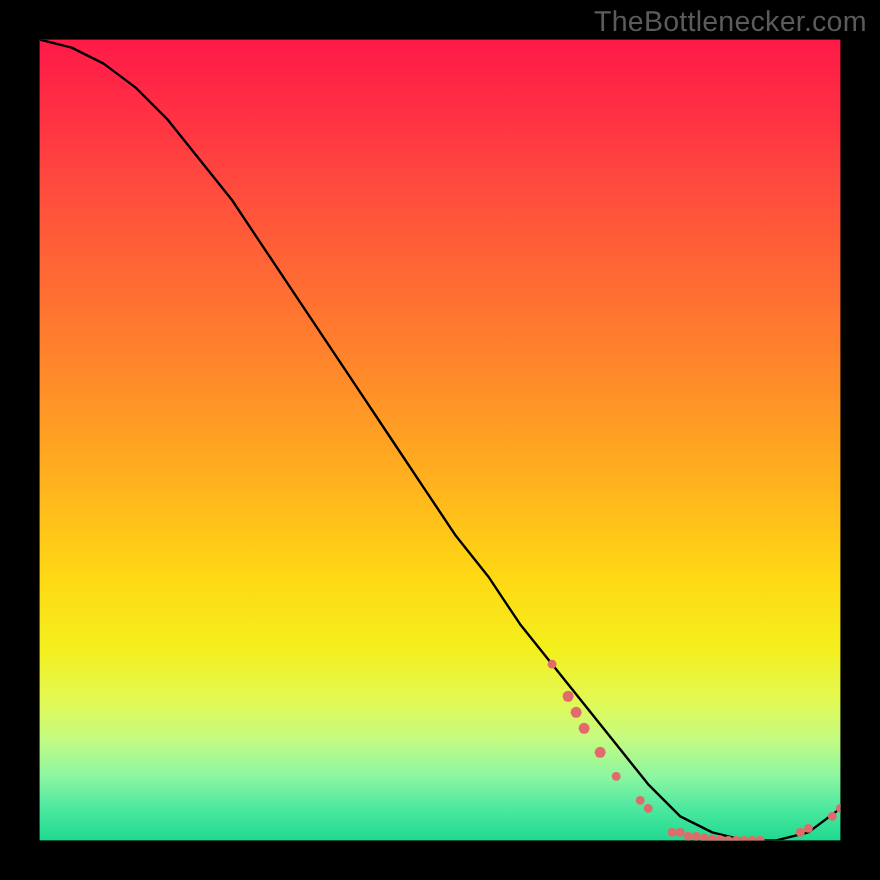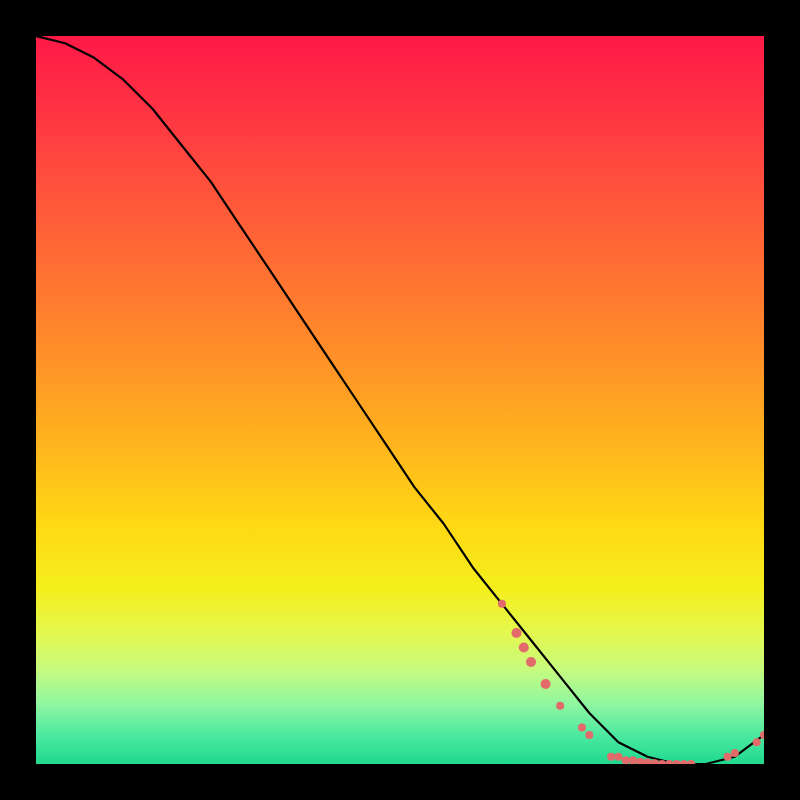--- a/index.html
+++ b/index.html
@@ -58,20 +58,21 @@
     top: 36px;
     width: 728px;
     height: 728px;
     z-index: 3;
   }
 </style>
 </head>
 <body>
 
 <div class="frame">
+  <div class="watermark">TheBottlenecker.com</div>
 
   <div class="plot"></div>
 
   <svg class="curve" viewBox="0 0 728 728" preserveAspectRatio="none">
     <path id="curve-path" fill="none" stroke="#000000" stroke-width="2.2" stroke-linecap="round" stroke-linejoin="round" d="M0.00 0.00 L29.12 7.28 L58.24 21.84 L87.36 43.68 L116.48 72.80 L145.60 109.20 L174.72 145.60 L203.84 189.28 L232.96 232.96 L262.08 276.64 L291.20 320.32 L320.32 364.00 L349.44 407.68 L378.56 451.36 L407.68 487.76 L436.80 531.44 L465.92 567.84 L495.04 604.24 L524.16 640.64 L553.28 677.04 L582.40 706.16 L611.52 720.72 L640.64 728.00 L669.76 728.00 L698.88 720.72 L728.00 698.88"></path>
     <g id="marker-group">
         <circle cx="465.92" cy="567.84" r="4" fill="#e26a6a"></circle>
         <circle cx="480.48" cy="596.96" r="5" fill="#e26a6a"></circle>
         <circle cx="487.76" cy="611.52" r="5" fill="#e26a6a"></circle>
         <circle cx="495.04" cy="626.08" r="5" fill="#e26a6a"></circle>

